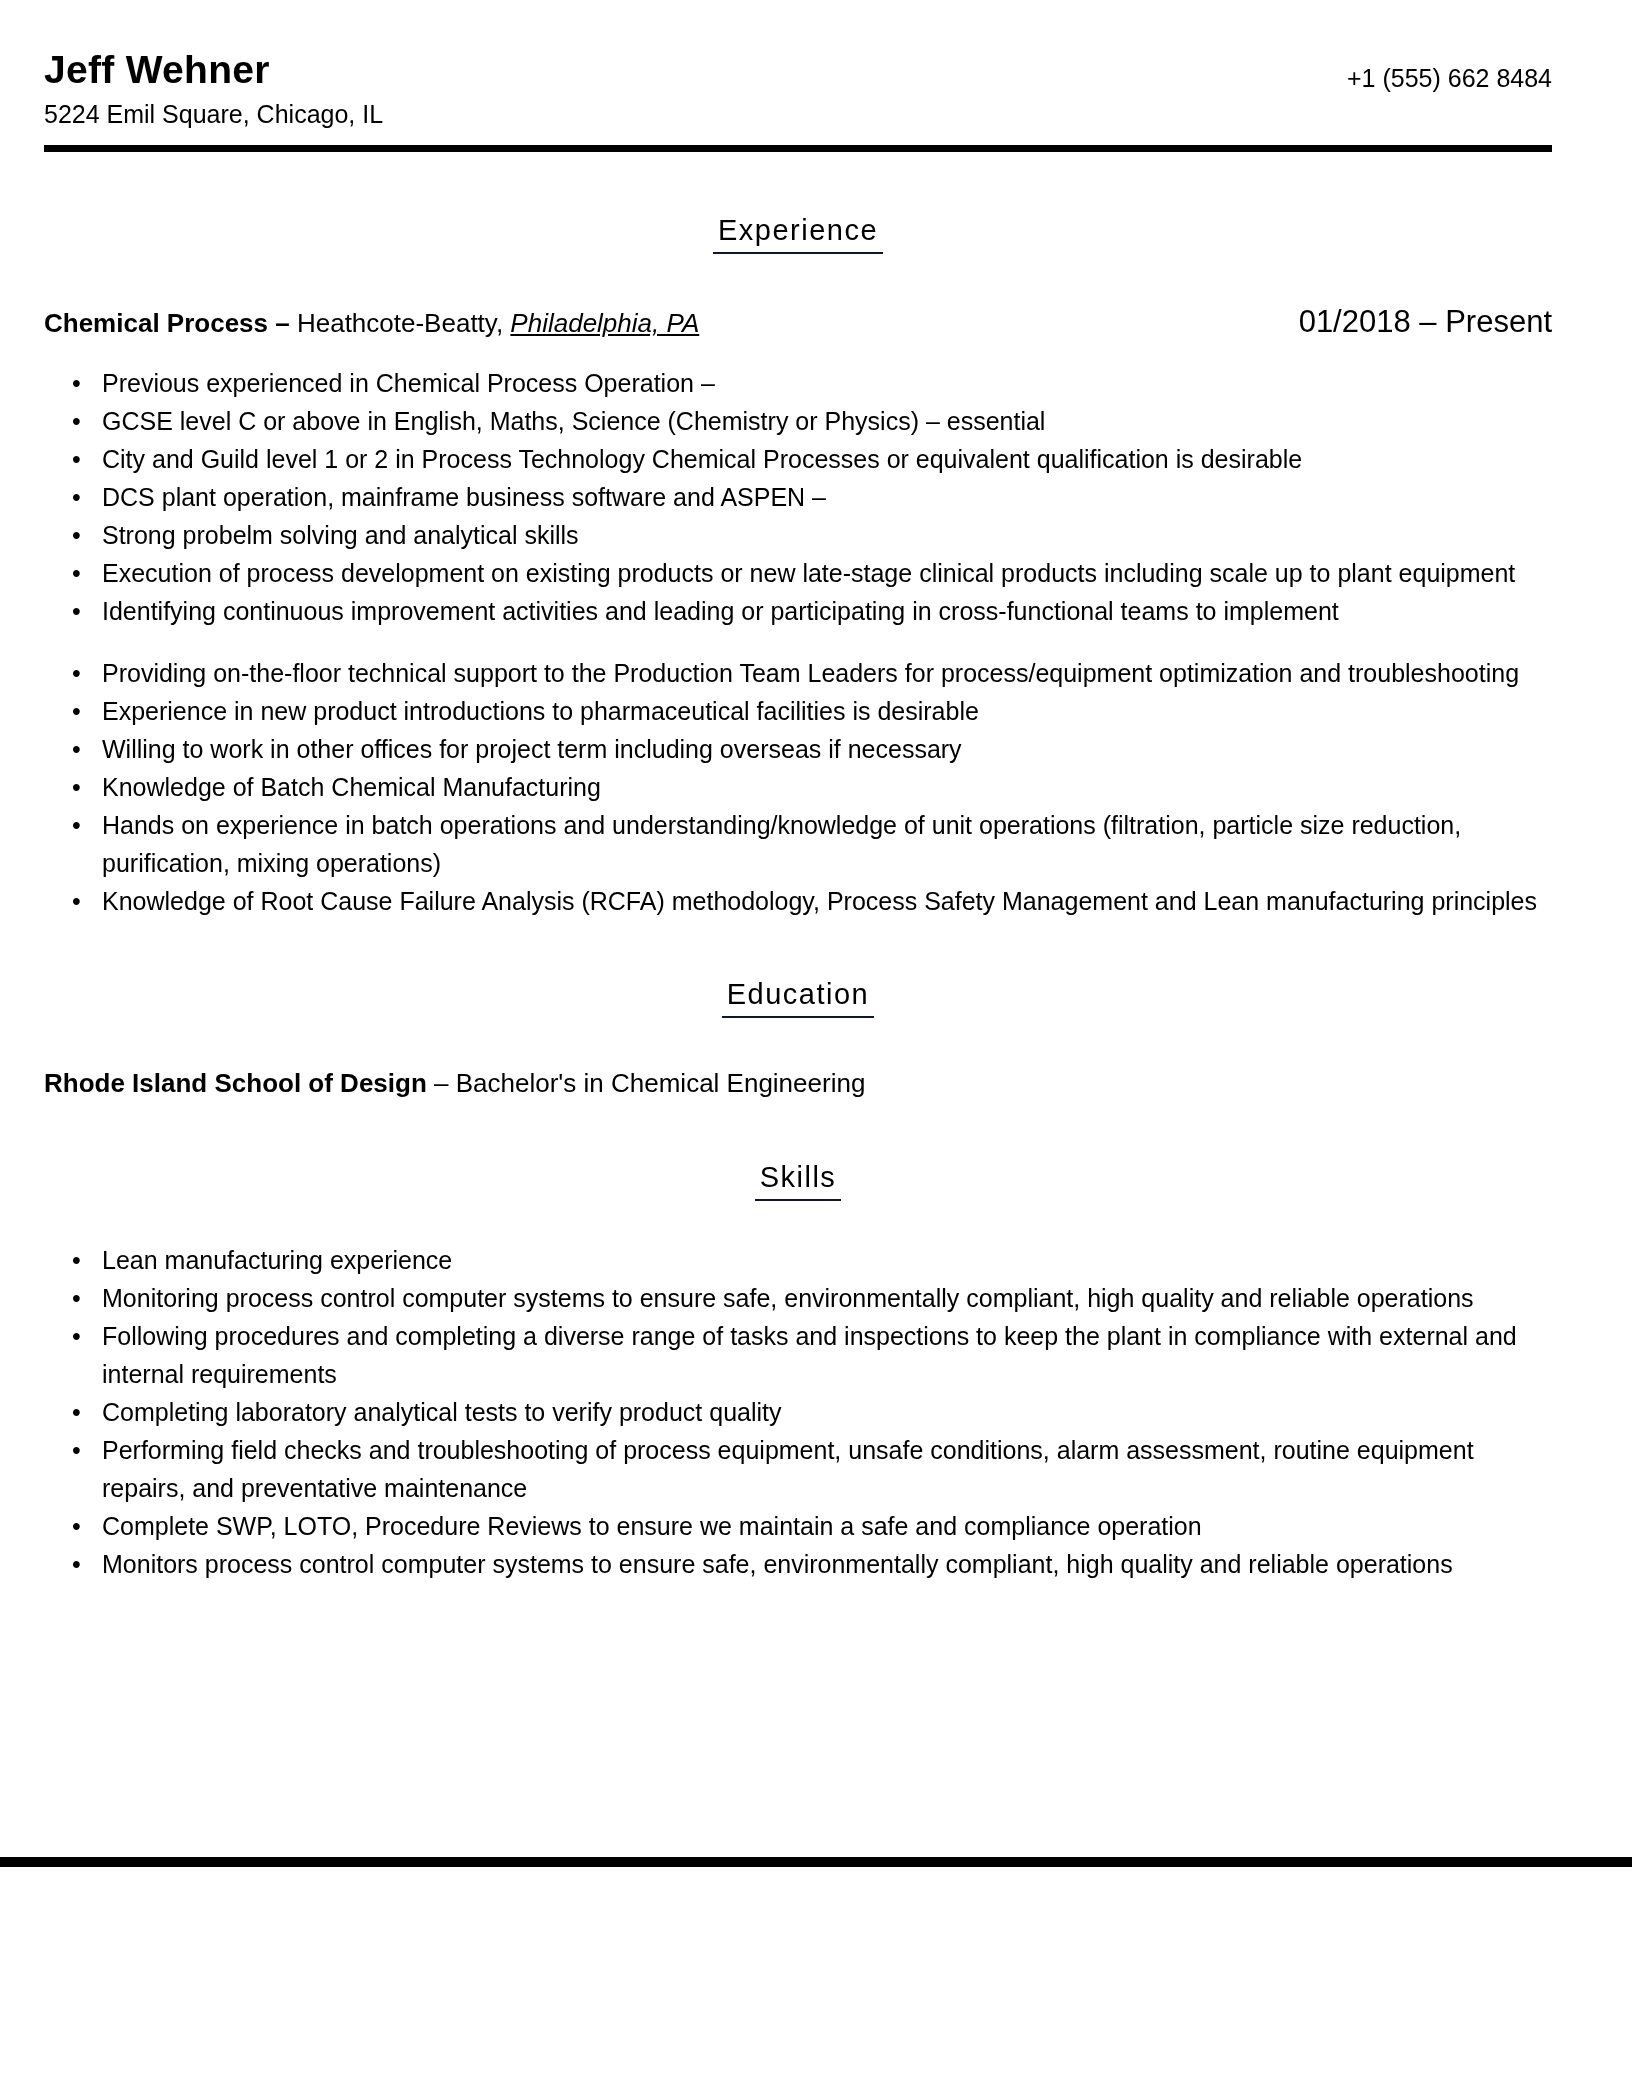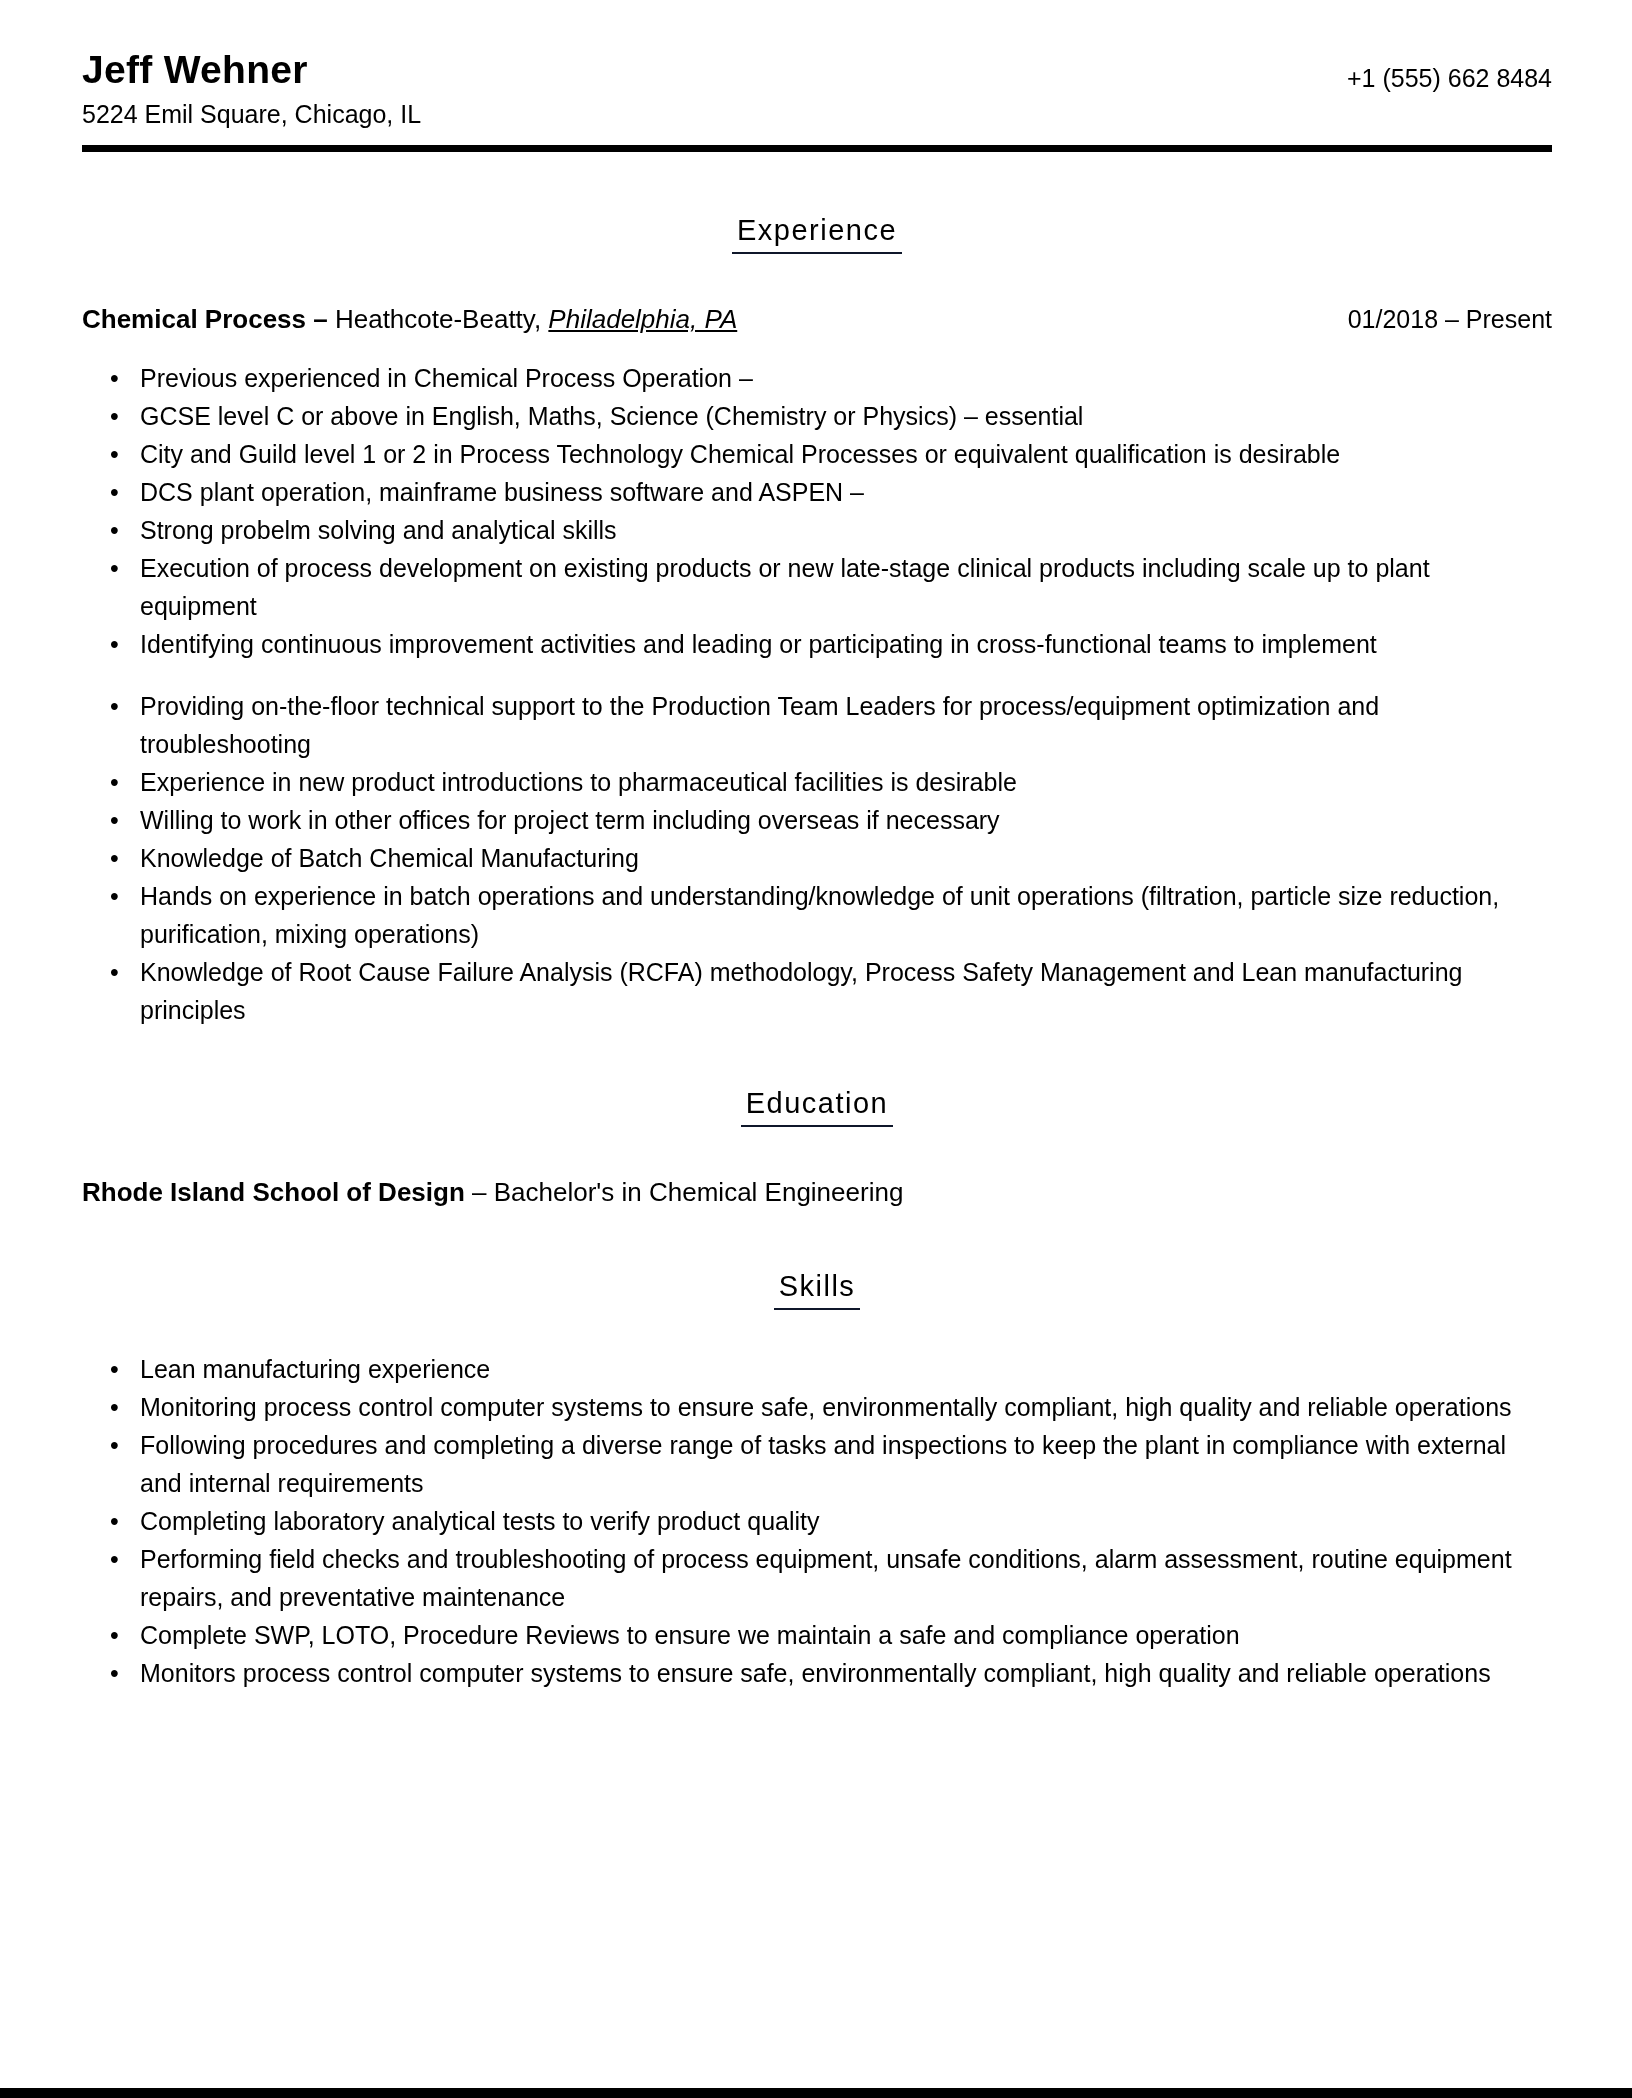--- a/index.html
+++ b/index.html
@@ -1,25 +1,25 @@
 <!DOCTYPE html>
 <html><head>
 <meta charset="utf-8">
 <style>
   * { margin: 0; padding: 0; box-sizing: border-box; }
   html, body { background: #ffffff; }
   .page {
     position: relative;
     width: 1632px;
-    height: 2098px;
+    height: 1867px;
     margin: 0 auto;
     background: #ffffff;
     color: #000000;
     font-family: "Liberation Sans", sans-serif;
-    padding: 48px 80px 0 82px;
+    padding: 48px 80px 0 44px;
     overflow: hidden;
   }
   .header-row {
     display: flex;
     justify-content: space-between;
     align-items: flex-start;
   }
   .name {
     font-size: 39px;
     font-weight: 700;
@@ -56,21 +56,21 @@
     display: flex;
     justify-content: space-between;
     align-items: baseline;
     margin-top: 50px;
   }
   .job-line.second { margin-top: 58px; }
   .job-title { font-size: 26px; }
   .job-role { font-weight: 700; }
   .job-company { font-weight: 400; }
   .job-location { font-style: italic; text-decoration: underline; }
-  .job-dates { font-size: 25px; white-space: nowrap; }
+  .job-dates { font-size: 31px; white-space: nowrap; }
 
   ul.bullets {
     margin-top: 24px;
     padding-left: 48px;
     list-style: none;
   }
   ul.bullets li {
     position: relative;
     font-size: 25px;
     line-height: 38px;

